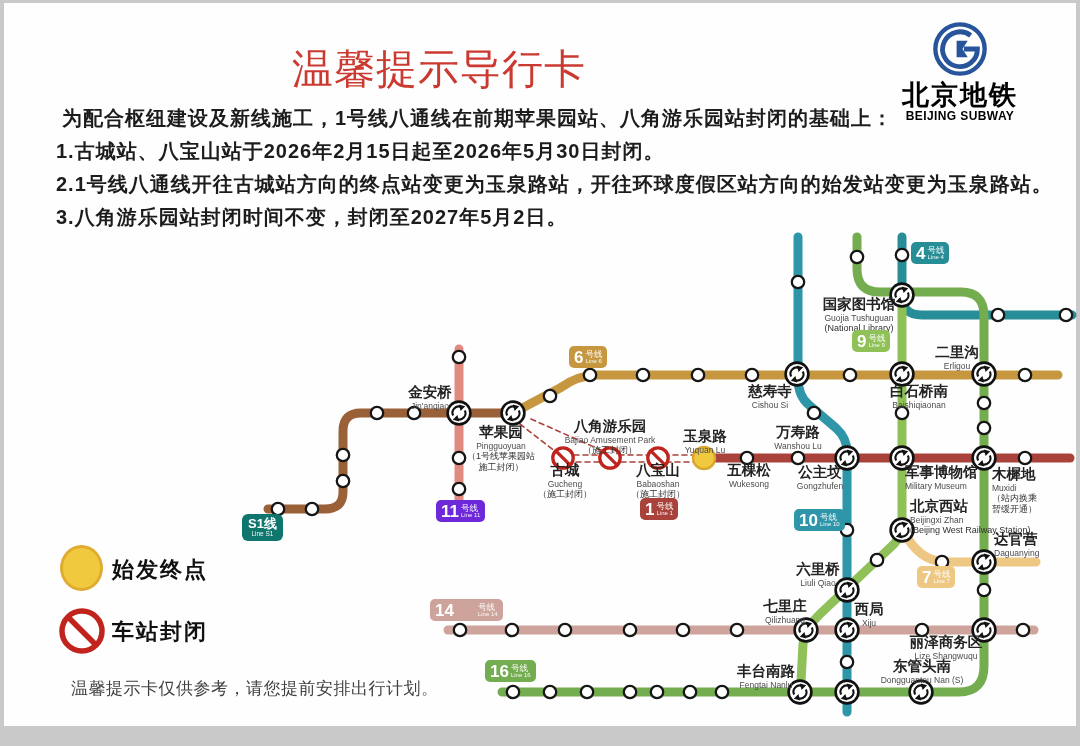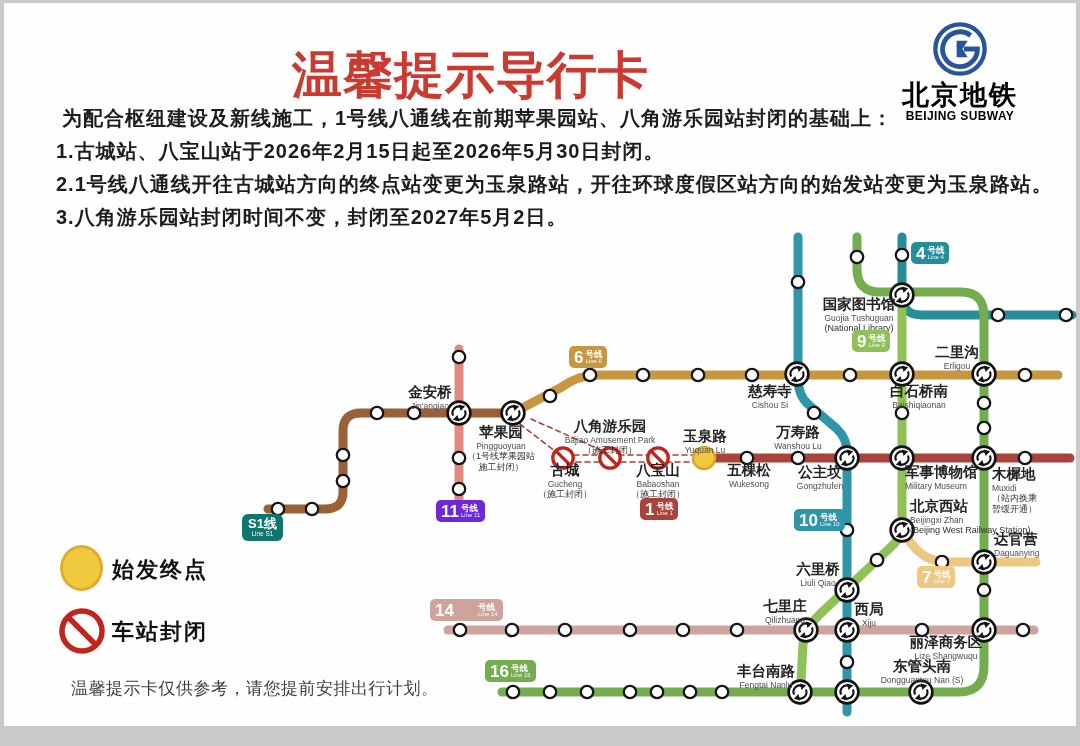--- a/index.html
+++ b/index.html
@@ -1,21 +1,21 @@
 <!DOCTYPE html>
 <html><head>
 <meta charset="utf-8">
 <style>
   html,body{margin:0;padding:0;background:#b9b9b9;}
   .screen{position:relative;width:1080px;height:746px;background:#c9c9c9;overflow:hidden;
           font-family:"Liberation Sans","DejaVu Sans",sans-serif;}
   .card{position:absolute;left:4px;top:3px;width:1072px;height:723px;background:#fefefe;}
 
   
-  .title{position:absolute;left:292px;top:42px;font-size:50px;font-weight:bold;letter-spacing:1px;white-space:nowrap;}
+  .title{position:absolute;left:292px;top:42px;font-size:41px;font-weight:normal;letter-spacing:1px;white-space:nowrap;}
   .logo{position:absolute;left:880px;top:20px;width:160px;text-align:center;}
   .logo-mark{display:block;margin:0 auto;}
   .logo-cn{font-size:27px;font-weight:bold;letter-spacing:2px;line-height:1.05;margin-top:3px;white-space:nowrap;}
   .logo-en{font-size:12px;font-weight:bold;letter-spacing:0.4px;white-space:nowrap;}
 
   
   .notice{position:absolute;left:56px;top:102px;width:1000px;font-size:20px;font-weight:bold;
           color:#1c1c1c;letter-spacing:1px;line-height:33px;}
   .notice div{white-space:nowrap;}
   .notice .intro{padding-left:6px;}
@@ -30,21 +30,21 @@
   .st.left{text-align:left;}
   .st-cn{font-size:14.5px;font-weight:bold;color:#232323;white-space:nowrap;display:block;}
   .st-en{font-size:8.5px;color:#4c4c4c;white-space:nowrap;display:block;margin-top:1px;}
   .st-note{font-size:9px;color:#303030;white-space:nowrap;display:block;margin-top:1px;}
 
   
   .badge{position:absolute;height:22px;border-radius:5px;color:#fff;display:flex;align-items:center;
          padding:0 5px;gap:2px;box-sizing:border-box;}
   .bnum{font-size:17px;font-weight:bold;line-height:1;}
   .bcol{display:flex;flex-direction:column;align-items:flex-start;line-height:1;}
-  .bsuf{font-style:normal;font-size:8.5px;font-weight:bold;}
+  .bsuf{font-style:normal;font-size:8.5px;font-weight:normal;}
   .bsub{font-style:normal;font-size:6px;opacity:.95;}
   .badge.stack{flex-direction:column;height:27px;padding:2px 6px;gap:0;justify-content:center;border-radius:6px;}
   .bnum-s{font-size:13px;font-weight:bold;line-height:1.05;}
   .bsub-s{font-size:6.5px;line-height:1;opacity:.95;}
 
   
   .leg-dot{position:absolute;left:60px;top:545px;width:43px;height:46px;border-radius:50%;
            box-sizing:border-box;}
   .leg-ban{position:absolute;left:58px;top:607px;width:48px;height:48px;}
   .leg-text{position:absolute;font-size:22px;font-weight:bold;color:#101010;letter-spacing:2px;white-space:nowrap;}

